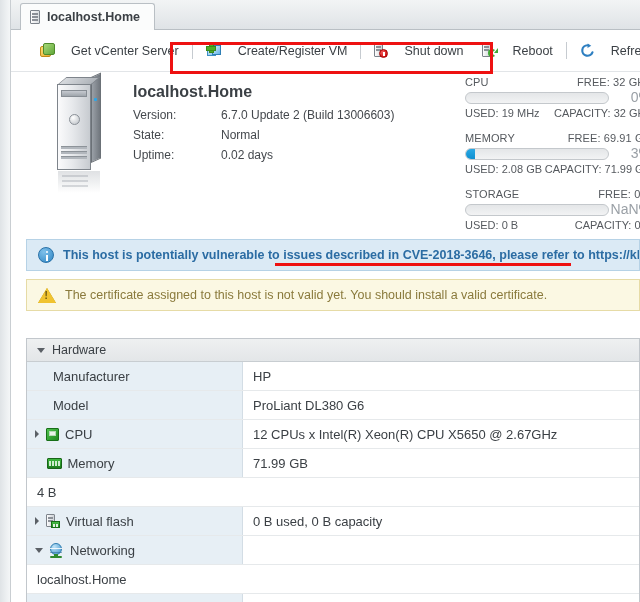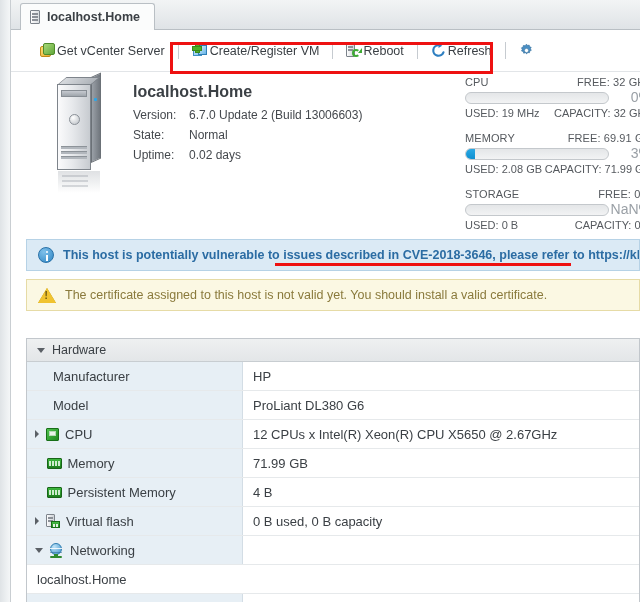--- a/index.html
+++ b/index.html
@@ -70,21 +70,21 @@
     width: 629px; height: 42px;
     background: #ffffff;
     border-bottom: 1px solid #e2e5e8;
     display: flex; align-items: center;
     padding-left: 20px;
     box-sizing: border-box;
     overflow: hidden;
     white-space: nowrap;
   }
   .tb-item {
-    display: inline-flex; align-items: center; gap: 2px;
+    display: inline-flex; align-items: center; gap: 16px;
     font-size: 12.5px; color: #3a3f44;
     padding: 3px 9px;
     cursor: default;
     white-space: nowrap;
   }
   .tb-sep {
     display:inline-block;
     width: 1px; height: 17px; background: #c6cbd0;
     margin: 0 4px;
     flex: 0 0 auto;
@@ -252,21 +252,21 @@
     background: rgba(150,156,162,.35);
   }
 
   .host-name {
     position: absolute; left: 122px; top: 11px;
     font-size: 16px; font-weight: bold; color: #3b4045;
     white-space: nowrap;
   }
   .kv { position: absolute; left: 122px; font-size: 12px; color: #44484d; }
   .kv .k { position:absolute; left:0; top:0; white-space:nowrap; }
-  .kv .v { position:absolute; left:56px; top:0; white-space:nowrap; }
+  .kv .v { position:absolute; left:88px; top:0; white-space:nowrap; }
   .kv-version { top: 36px; }
   .kv-state   { top: 56px; }
   .kv-uptime  { top: 76px; }
 
   
   .gauges {
     position: absolute; left: 454px; top: 4px;
     width: 186px;
   }
   .gauge { position: relative; margin-bottom: 13px; }
@@ -536,20 +536,27 @@
       <span class="ic ic-create">
         <span class="b1"></span>
           <span class="b2"></span>
           <span class="plus"></span>
       </span>
       <span>Create/Register VM</span>
     </div>
 
     <span class="tb-sep"></span>
 
+    <div class="tb-item">
+      <span class="ic ic-shut">
+        <span class="body"></span>
+          <span class="badge"></span>
+      </span>
+      <span>Shut down</span>
+    </div>
 
     <div class="tb-item">
       <span class="ic ic-reboot">
         <span class="body"></span>
           <span class="arrow"></span>
       </span>
       <span>Reboot</span>
     </div>
 
     <span class="tb-sep"></span>
@@ -716,27 +723,20 @@
           <div class="cell-k k-indent-0">
             <span class="row-tw spacer"></span>
             <span class="rico rico-mem">
               <span class="stick"></span>
             </span>
             <span class="k-label">Memory</span>
           </div>
           <div class="cell-v">71.99 GB</div>
         </div>
         <div class="row">
-          <div class="cell-k k-indent-0">
-            <span class="row-tw spacer"></span>
-            <span class="rico rico-mem">
-              <span class="stick"></span>
-            </span>
-            <span class="k-label">Persistent Memory</span>
-          </div>
           <div class="cell-v">4 B</div>
         </div>
         <div class="row">
           <div class="cell-k k-indent-0">
             <span class="row-tw"></span>
             <span class="rico rico-flash">
               <span class="body"></span>
               <span class="card"></span>
             </span>
             <span class="k-label">Virtual flash</span>

